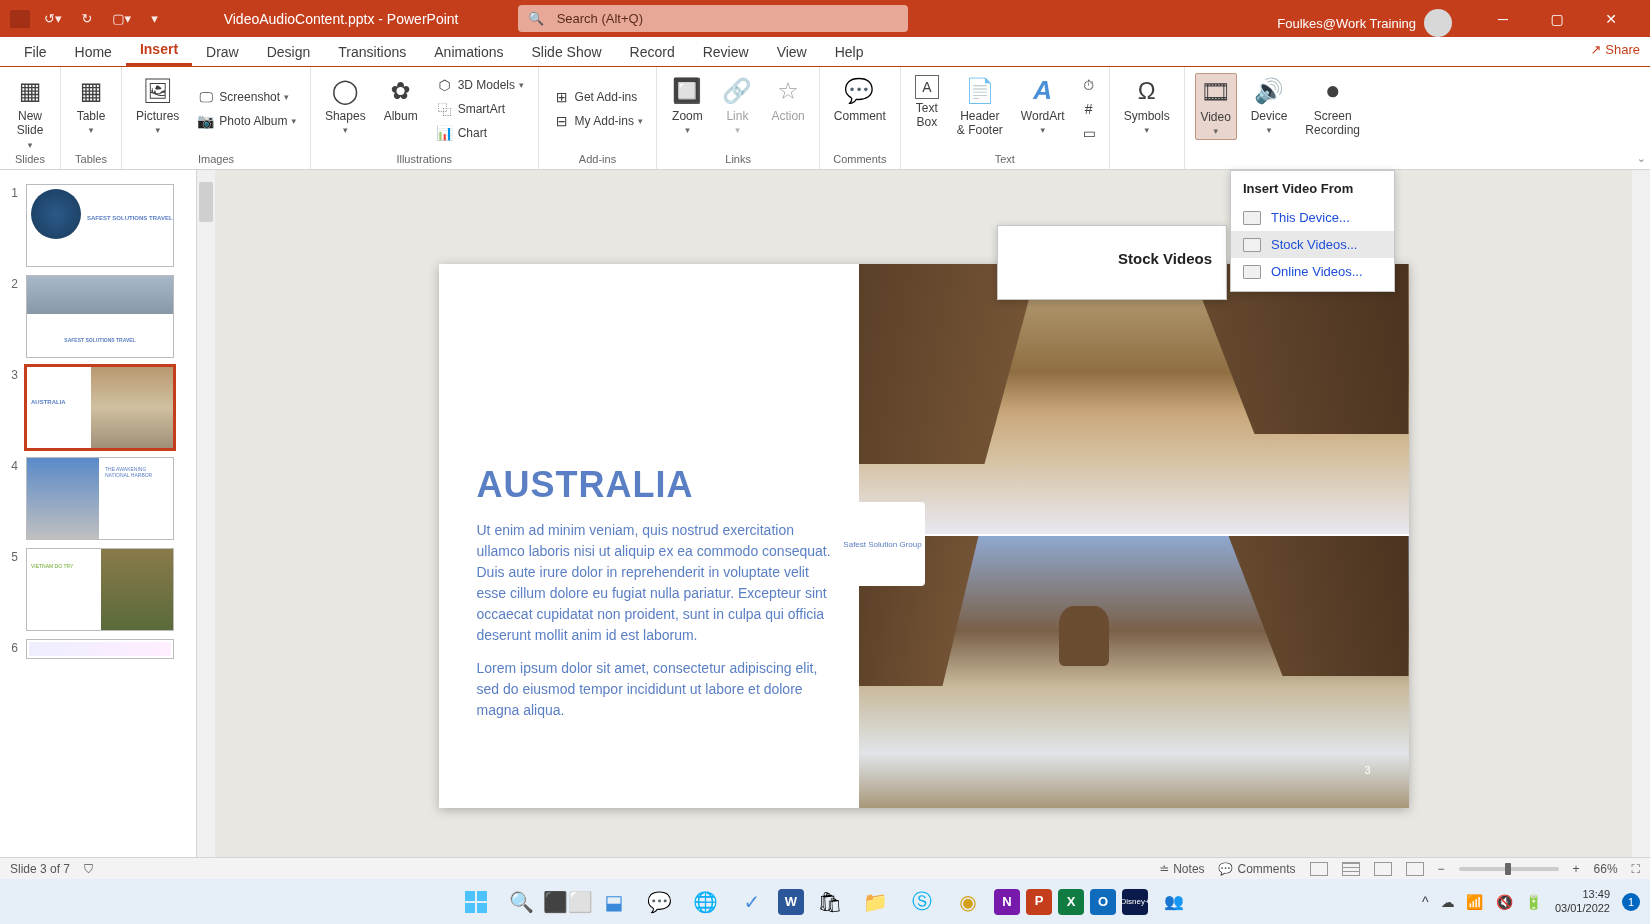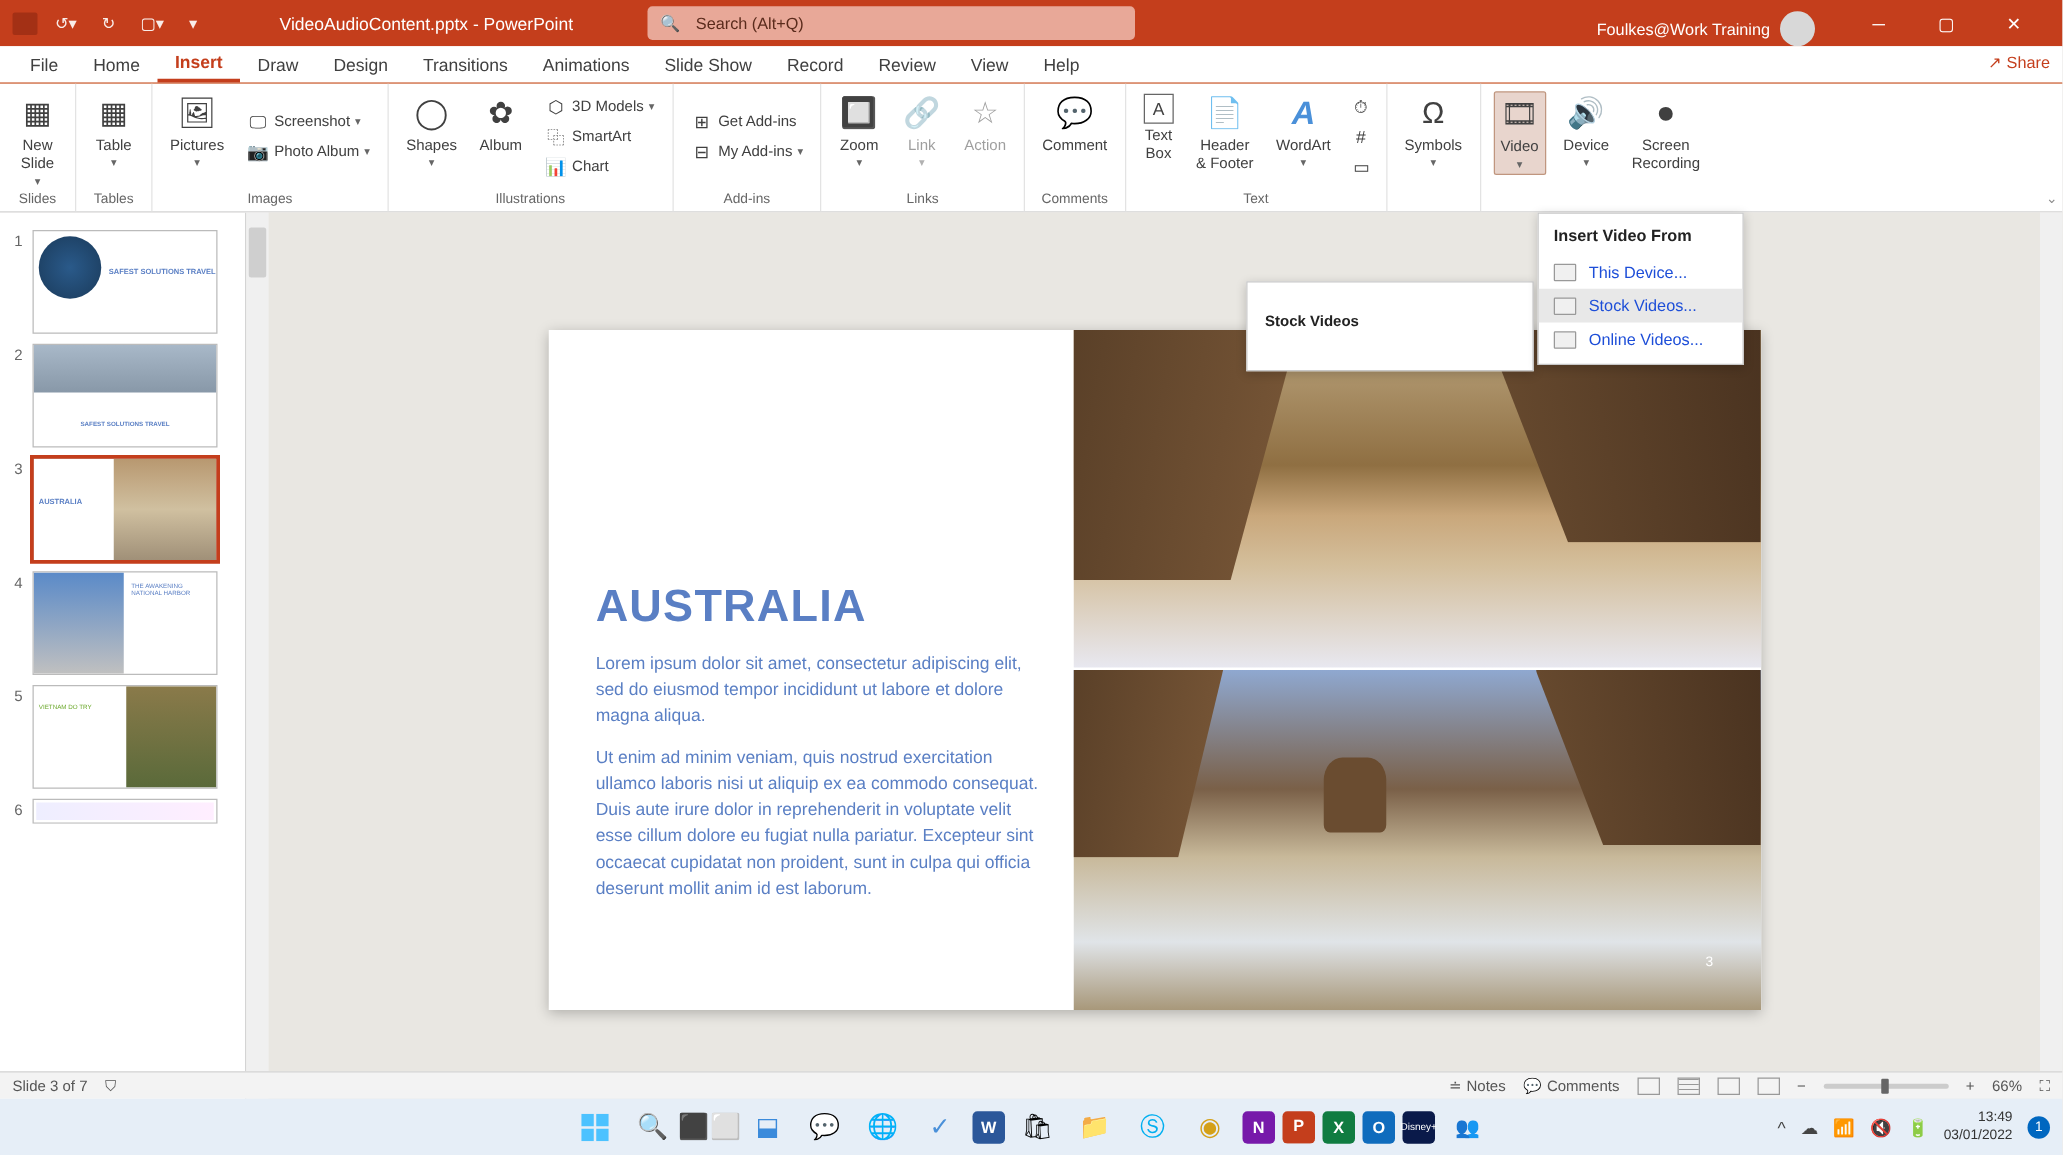--- a/index.html
+++ b/index.html
@@ -37,21 +37,21 @@
 .dd-caret { font-size: 9px; color: #666; }
 
 
 .video-flyout { position: absolute; top: 0; right: 0; width: 165px; background: #fff; border: 1px solid #c7c7c7; box-shadow: 0 2px 8px rgba(0,0,0,0.2); padding: 6px 0; z-index: 50; }
 .flyout-header { font-size: 13px; font-weight: 600; padding: 4px 12px 8px 12px; color: #222; }
 .flyout-item { display: flex; align-items: center; gap: 10px; padding: 6px 12px; font-size: 13px; color: #1d4ed8; cursor: pointer; }
 .flyout-item.hover { background: #e8e8e8; }
 .flyout-icon { width: 18px; height: 14px; background: #f0f0f0; border: 1px solid #999; border-radius: 1px; }
 
 
-.tooltip { position: absolute; top: 55px; right: 168px; width: 230px; background: #fff; border: 1px solid #c7c7c7; box-shadow: 0 2px 8px rgba(0,0,0,0.2); padding: 24px 14px; z-index: 49; font-size: 12px; color: #444; }
+.tooltip { position: absolute; top: 55px; right: 168px; width: 230px; background: #fff; border: 1px solid #c7c7c7; box-shadow: 0 2px 8px rgba(0,0,0,0.2); padding: 24px 14px; z-index: 49; font-size: 15px; color: #444; text-align: right; }
 .tooltip-title { font-weight: 600; margin-bottom: 8px; color: #222; }
 
 
 .workarea { display: flex; height: 732px; background: #eeece8; }
 .slide-panel { width: 197px; background: #fff; border-right: 1px solid #d4d4d4; overflow-y: auto; padding-top: 10px; }
 .slide-thumb-row { display: flex; align-items: flex-start; padding: 4px 6px; gap: 8px; }
 .slide-num { font-size: 12px; color: #666; width: 12px; text-align: right; padding-top: 2px; }
 .slide-thumb { width: 148px; height: 83px; background: #fff; border: 1px solid #bbb; position: relative; overflow: hidden; }
 .slide-thumb.selected { outline: 3px solid #c43e1c; outline-offset: -1px; }
 
@@ -407,23 +407,26 @@
         <div class="cliff"></div>
           <div class="cliff2"></div>
       </div>
       <div class="slide-img-bottom">
         <div class="cliff" style="height:150px;width:120px"></div>
           <div class="cliff2" style="height:140px;width:180px"></div>
         <div style="position:absolute;left:200px;top:70px;width:50px;height:60px;background:#6a4c30;border-radius:30% 30% 10% 10%"></div>
       </div>
       <div class="slide-title">AUSTRALIA</div>
       <div class="slide-body">
+        <p>Ut enim ad minim veniam, quis nostrud exercitation ullamco laboris nisi ut aliquip ex ea commodo consequat. Duis aute irure dolor in reprehenderit in voluptate velit esse cillum dolore eu fugiat nulla pariatur. Excepteur sint occaecat cupidatat non proident, sunt in culpa qui officia deserunt mollit anim id est laborum.</p>
         <p>Lorem ipsum dolor sit amet, consectetur adipiscing elit, sed do eiusmod tempor incididunt ut labore et dolore magna aliqua.</p>
-        <p>Ut enim ad minim veniam, quis nostrud exercitation ullamco laboris nisi ut aliquip ex ea commodo consequat. Duis aute irure dolor in reprehenderit in voluptate velit esse cillum dolore eu fugiat nulla pariatur. Excepteur sint occaecat cupidatat non proident, sunt in culpa qui officia deserunt mollit anim id est laborum.</p>
-      </div>
+      </div>
+      <div class="logo-badge">
+          <span style="text-align:center">Safest Solution Group</span>
+        </div>
       <div class="page-num">3</div>
     </div>
   </div>
 
   <div class="vscroll-right"></div>
 </div>
 
 <div class="statusbar">
   <span>Slide 3 of 7</span>
   <span>⛉</span>

